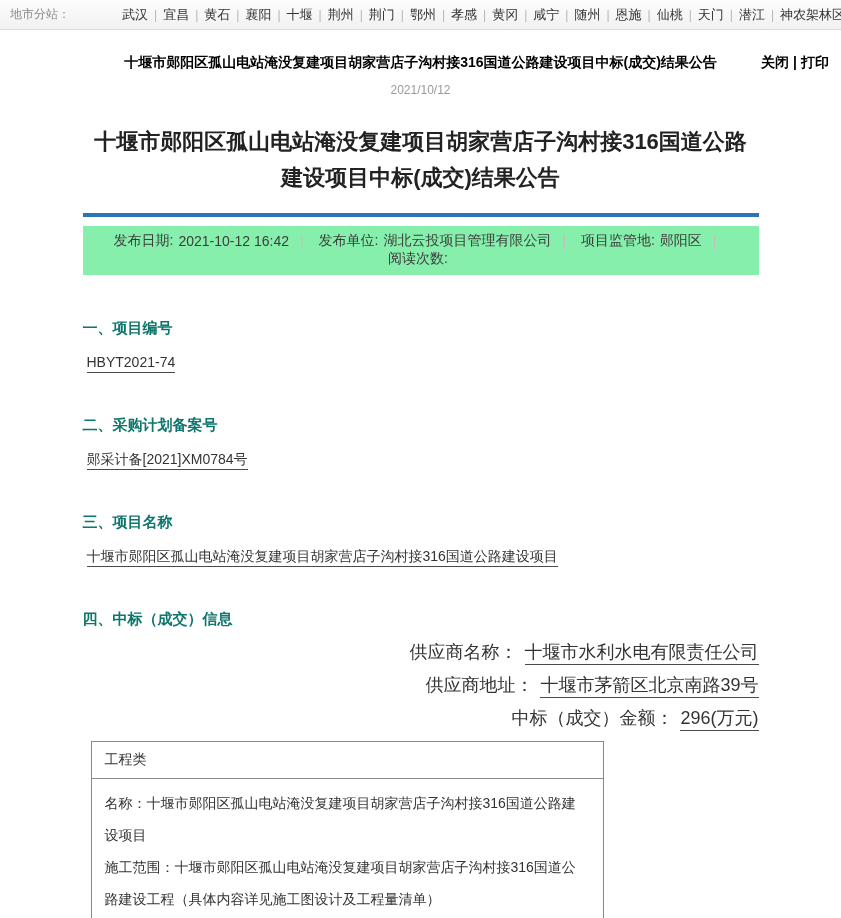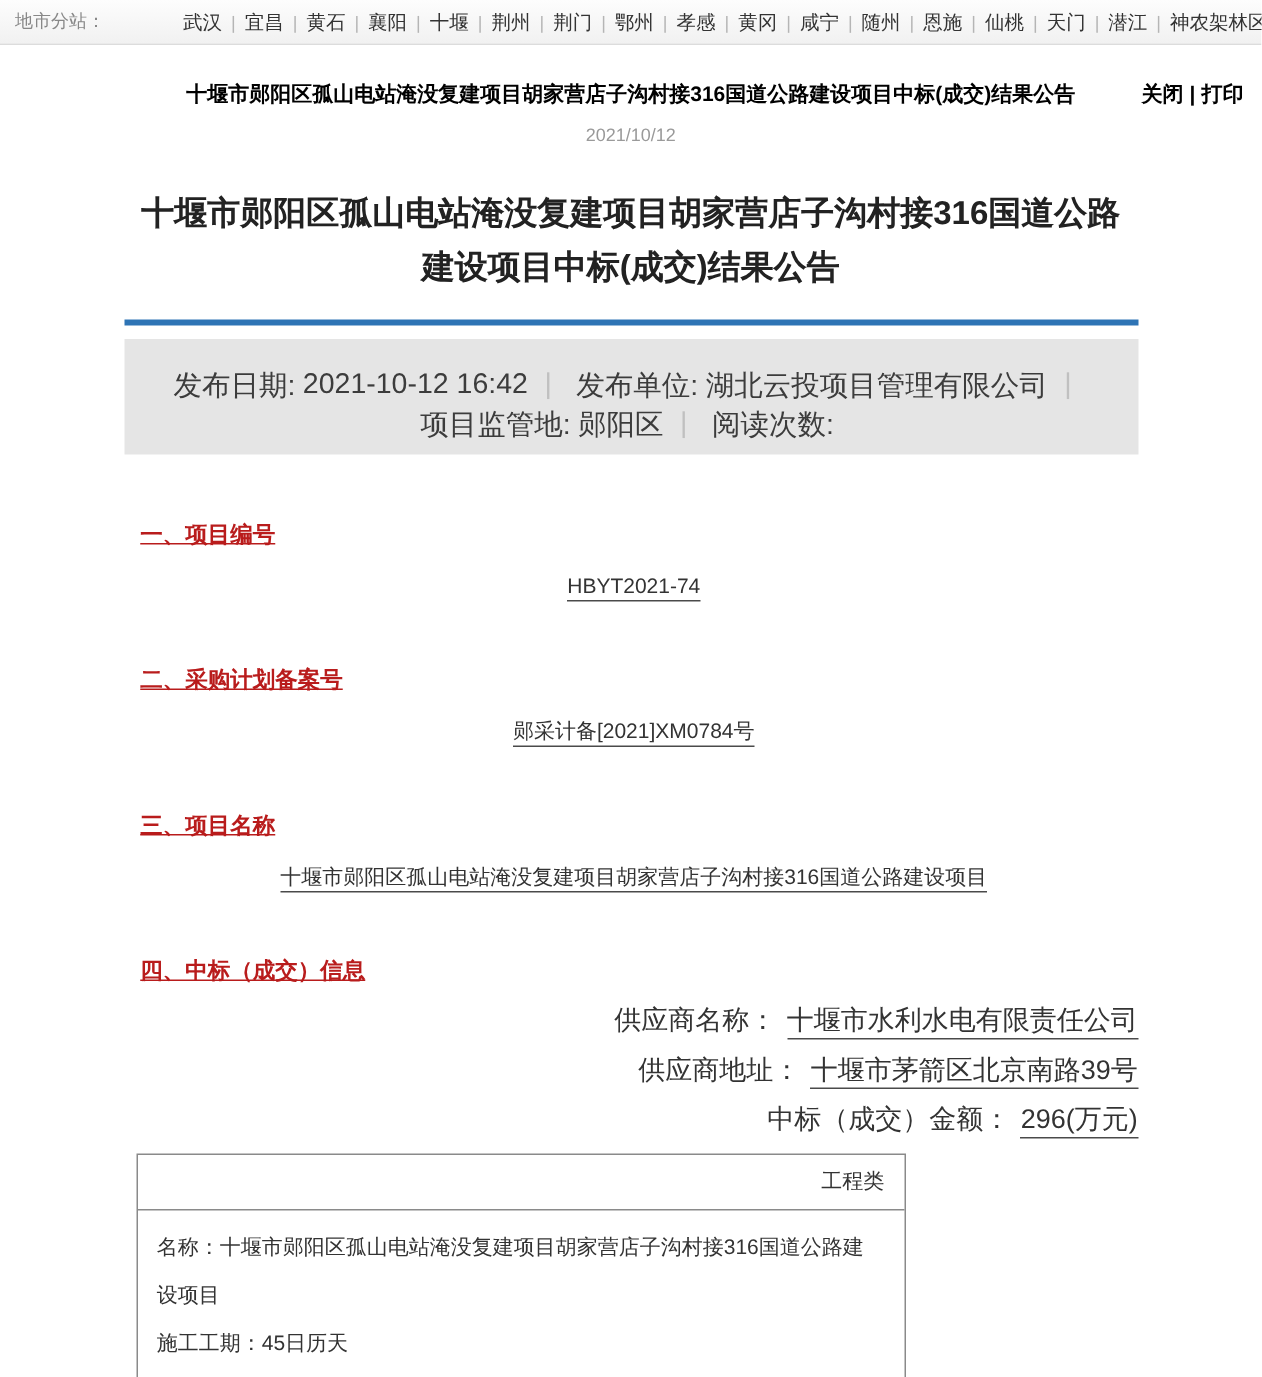--- a/index.html
+++ b/index.html
@@ -62,55 +62,53 @@
   .article-title {
     font-size: 22px;
     font-weight: bold;
     text-align: center;
     color: #222;
     line-height: 36px;
     margin: 27px 6px 0;
   }
   .blue-rule { height: 4px; background: #2e74b5; margin-top: 17px; }
   .meta-bar {
-    background: #e5e5e5;
+    background: #86efac;
     margin-top: 9px;
-    padding: 18px 0 7px;
+    padding: 6px 0 7px;
     text-align: center;
-    font-size: 19px;
+    font-size: 14px;
     color: #3c3c3c;
   }
   .meta-item { display: inline-flex; align-items: center; }
   .meta-item:not(:last-child)::after { content: "|"; color: #c0c0c0; margin: 0 11px; }
   .meta-label { margin-right: 5px; }
 
   .sec-heading {
     font-size: 15px;
     font-weight: bold;
-    color: #b91c1c;
-    margin: 44px 0 0 11px;
-    text-decoration: underline;
-  }
-  .sec-value { margin: 14px 0 0 4px; font-size: 14px; line-height: 20px; text-align: center; }
+    color: #0f766e;
+    margin: 44px 0 0 0;
+  }
+  .sec-value { margin: 14px 0 0 4px; font-size: 14px; line-height: 20px; }
   .underline { border-bottom: 1px solid #4a4a4a; padding-bottom: 2px; }
 
   .field { margin: 13px 0 0 4px; font-size: 18px; line-height: 20px; text-align: right; }
   .field-label { margin-right: 7px; }
 
   .info-table {
     width: 513px;
     border: 1px solid #8a8a8a;
     margin: 13px 0 0 8px;
     font-size: 14px;
     color: #333;
   }
   .info-table-header {
     padding: 9px 13px;
     border-bottom: 1px solid #8a8a8a;
-    text-align: right;
   }
   .info-table-body { padding: 8px 13px 10px; }
   .table-line { line-height: 32px; }
 </style>
 </head>
 <body>
 
 <div class="topbar">
   <span class="topbar-label">地市分站：</span>
   <span class="cities">
@@ -211,18 +209,19 @@
 
   <div class="sec-heading">四、中标（成交）信息</div>
   <div class="field"><span class="field-label">供应商名称：</span><span class="underline">十堰市水利水电有限责任公司</span></div>
   <div class="field"><span class="field-label">供应商地址：</span><span class="underline">十堰市茅箭区北京南路39号</span></div>
   <div class="field"><span class="field-label">中标（成交）金额：</span><span class="underline">296(万元)</span></div>
 
   <div class="info-table">
     <div class="info-table-header">工程类</div>
     <div class="info-table-body">
       <div class="table-line">名称：十堰市郧阳区孤山电站淹没复建项目胡家营店子沟村接316国道公路建设项目</div>
+      <div class="table-line">施工范围：十堰市郧阳区孤山电站淹没复建项目胡家营店子沟村接316国道公路建设工程（具体内容详见施工图设计及工程量清单）</div>
       <div class="table-line">施工工期：45日历天</div>
 
     </div>
   </div>
 
 </div>
 
 </body></html>

